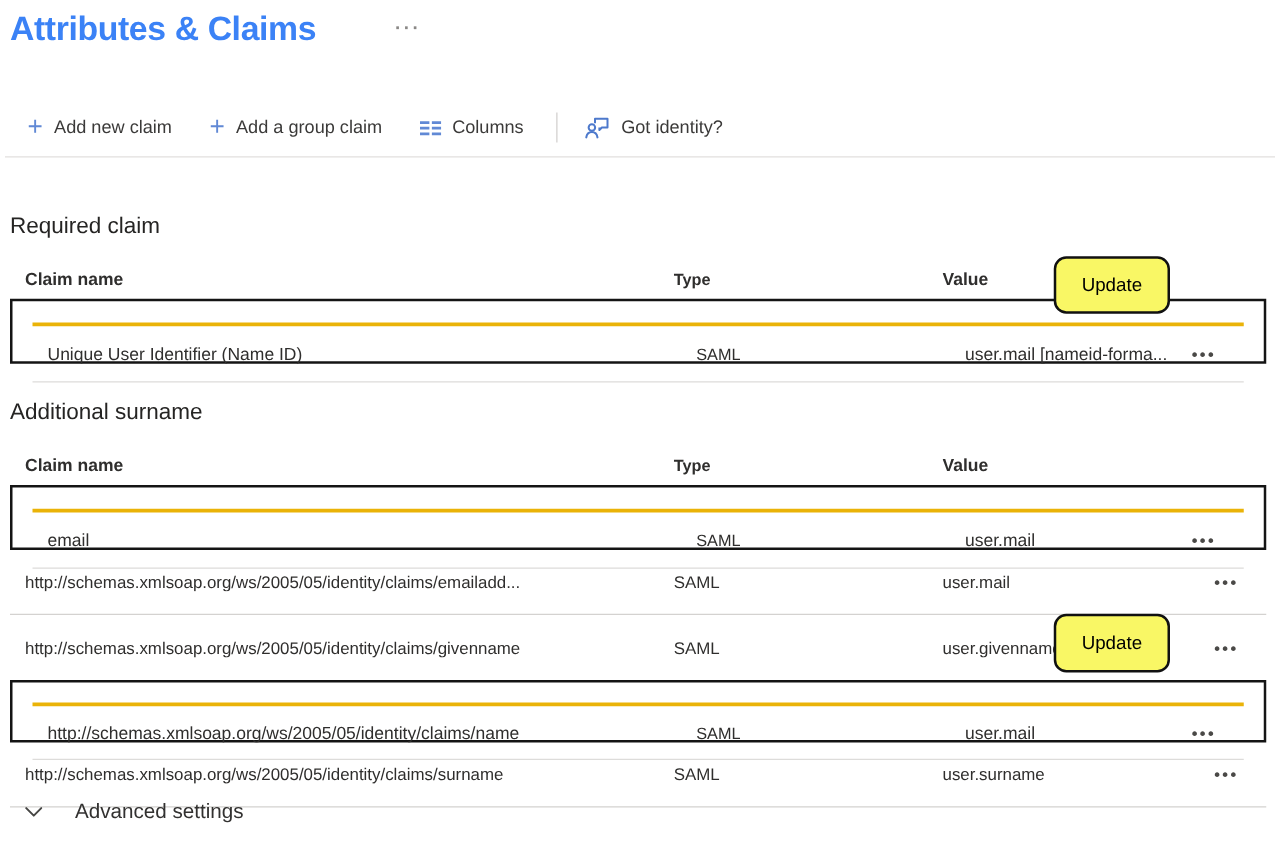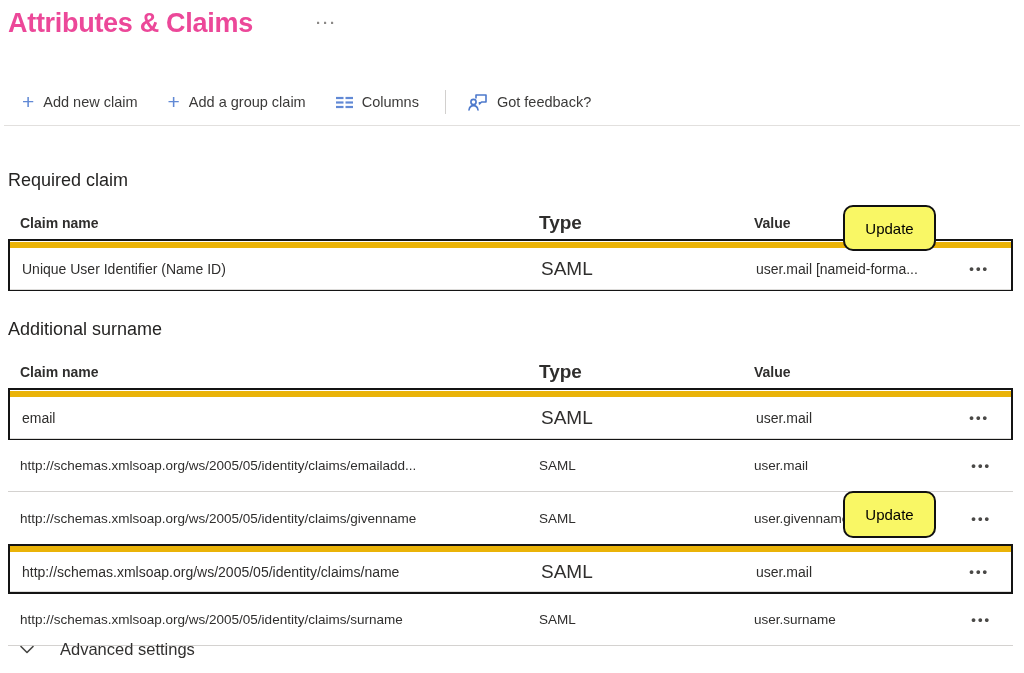--- a/index.html
+++ b/index.html
@@ -2,21 +2,21 @@
 <html><head>
 <meta charset="utf-8">
 <style>
   * { margin:0; padding:0; box-sizing:border-box; }
   html,body { width:1024px; height:673px; background:#ffffff;
     font-family:"Liberation Sans","DejaVu Sans",sans-serif; color:#2b2a29; overflow:hidden; }
   #stage { position:relative; width:1024px; height:673px; background:#fff; }
 
   
   .page-title { position:absolute; left:8px; top:8px; font-size:27px; font-weight:700;
-    color:#ec4899; letter-spacing:-0.3px; }
+    color:#3b82f6; letter-spacing:-0.3px; }
   .title-dots { position:absolute; left:316px; top:14px; font-size:15px; color:#8a8886;
     letter-spacing:2px; font-weight:700; cursor:pointer; }
 
   
   .toolbar { position:absolute; left:20px; top:88px; height:28px; display:flex; align-items:center; }
   .tb-btn { display:flex; align-items:center; gap:9px; background:none; border:none;
     font-family:inherit; font-size:14.5px; color:#3b3a39; cursor:pointer; padding:4px 2px; }
   .tb-btn + .tb-btn { margin-left:26px; }
   .plus-glyph { color:#6189d5; font-size:21px; font-weight:400; line-height:18px; }
   .tb-icon { display:inline-flex; }
@@ -30,28 +30,28 @@
 
   
   .claims-table { position:absolute; left:8px; width:1005px; }
   #required-table { top:207px; }
   #additional-table { top:356px; }
   .trow, .thead { display:grid; grid-template-columns:531px 215px 1fr 56px; align-items:center; }
   .thead { height:32px; }
   .thead .cell { font-size:14px; font-weight:700; color:#252423; }
   .cell { overflow:hidden; white-space:nowrap; }
   .cell.name { padding-left:12px; font-size:14px; color:#2f2e2d; }
-  .cell.type { font-size:19px; color:#2f2e2d; }
+  .cell.type { font-size:13px; color:#2f2e2d; }
   .cell.value { font-size:14px; color:#2f2e2d; }
   .menu-btn { background:none; border:none; cursor:pointer; text-align:right; padding-right:22px;
     font-size:13px; font-weight:700; letter-spacing:2px; color:#4a4947; font-family:inherit; }
 
   .hlbox { border:2px solid #141414; background:#fff; }
-  .hlbox .trow { height:48px; border-top:6px solid #eab308; border-bottom:1px solid #dddcda;
-    margin:0; }
+  .hlbox .trow { height:48px; border-top:3px solid #eab308; border-bottom:1px solid #dddcda;
+    margin:16px; }
   #required-table .hlbox { height:52px; padding-top:1px; }
   #additional-table .hlbox-email { height:52px; padding-top:1px; }
   #additional-table .hlbox-name { height:50px; }
   #additional-table .hlbox-name .trow { height:46px; }
 
   .plain-row { height:52px; cursor:pointer; }
   .plain-row .cell { font-size:13.5px; }
   .sep-bottom { border-bottom:1px solid #d4d2d0; }
 
   
@@ -101,21 +101,21 @@
     </button>
     <span class="tb-divider"></span>
     <button type="button" class="tb-btn">
       <span class="tb-icon">
         <svg width="20" height="18" viewBox="0 0 20 18" fill="none">
           <path d="M8 5.5 L8 2 L18 2 L18 9 L13.5 9 L11.5 11 L11.5 9" stroke="#4d79cc" stroke-width="1.6" stroke-linejoin="round"></path>
           <circle cx="5.5" cy="9" r="2.6" stroke="#4d79cc" stroke-width="1.6"></circle>
           <path d="M1 17 C1.5 13.8 3.3 12.6 5.5 12.6 C7.7 12.6 9.5 13.8 10 17" stroke="#4d79cc" stroke-width="1.6" stroke-linecap="round"></path>
         </svg>
       </span>
-      <span>Got feedback?</span>
+      <span>Got identity?</span>
     </button>
   </div>
   <div class="toolbar-underline"></div>
 
   <div class="section-heading" id="required-heading">Required claim</div>
 
   <div class="claims-table" id="required-table">
     <div class="thead">
       <div class="cell name">Claim name</div>
       <div class="cell type">Type</div>

